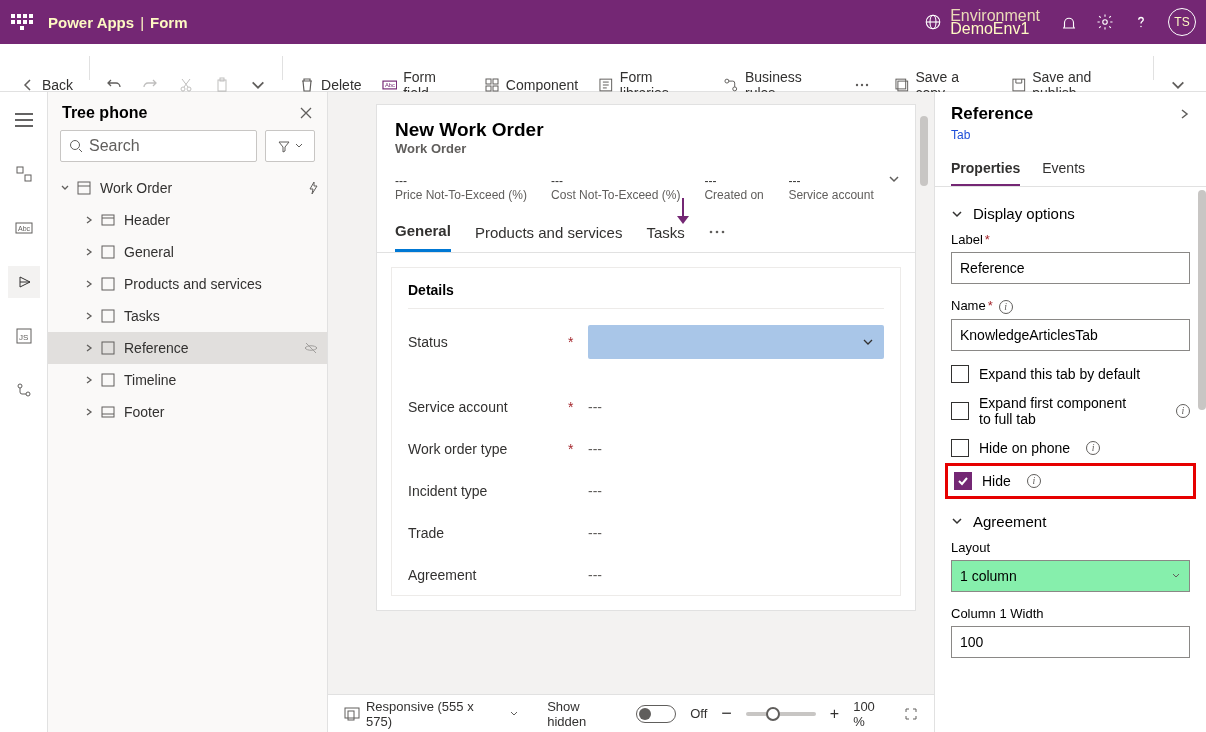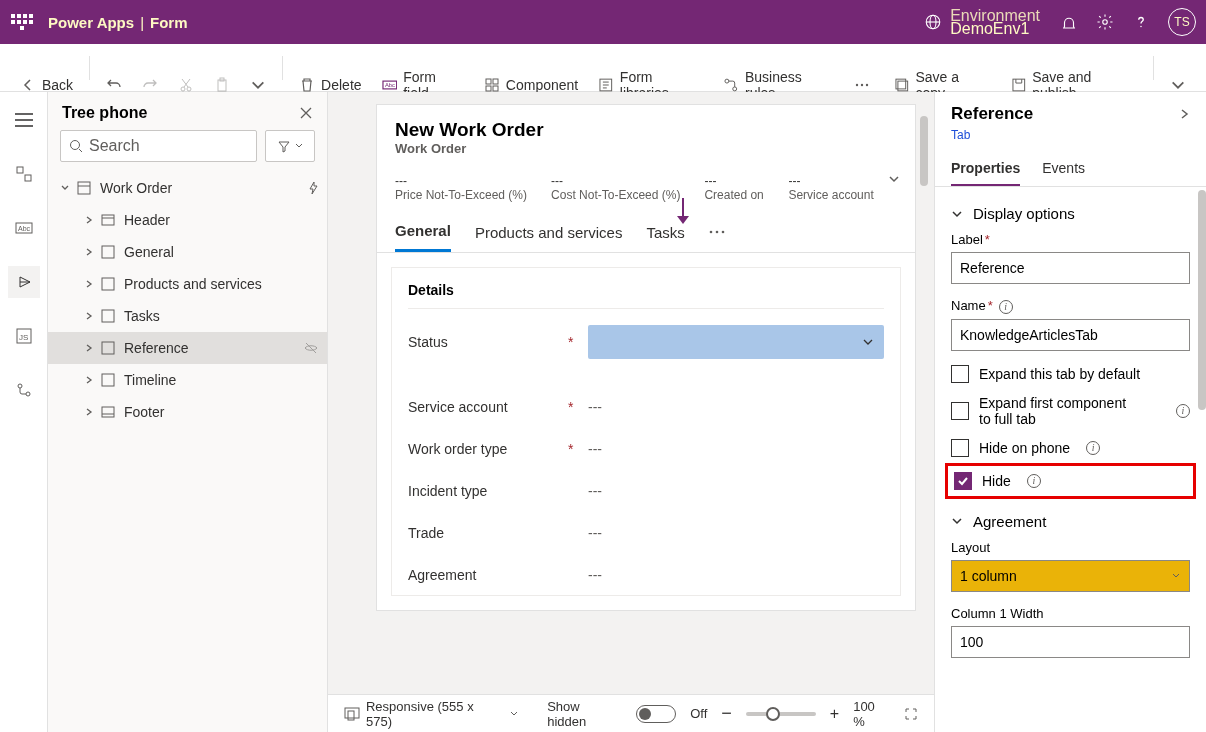--- a/index.html
+++ b/index.html
@@ -72,21 +72,21 @@
   .proph .pt { font-size:17px; font-weight:600;}
   .propsub { padding:0 16px 10px 16px; font-size:12px; color:#1d4ed8;}
   .proptabs { display:flex; gap:22px; padding:0 16px; border-bottom:1px solid #e1e1e1;}
   .proptab { padding:8px 0; font-size:14px; color:#323130;}
   .proptab.active { font-weight:600; border-bottom:2px solid #742774; color:#323130;}
   .propbody { flex:1; overflow:auto; padding:12px 16px 12px 16px; position:relative;}
   .sect { display:flex; align-items:center; gap:10px; font-weight:400; font-size:15px; margin:6px 0 10px 0;}
   .plabel { font-size:13px; margin-bottom:5px; }
   .plabel .req { color:#a4262c; margin-left:2px;}
   .pinput { width:100%; height:32px; border:1px solid #8a8886; padding:0 8px; font-size:14px; margin-bottom:14px;}
-  .pselect { width:100%; height:32px; border:1px solid #8a8886; padding:0 8px; font-size:14px; background:#eab308; margin-bottom:14px; display:flex; align-items:center; justify-content:space-between;}
+  .pselect { width:100%; height:32px; border:1px solid #8a8886; padding:0 8px; font-size:14px; background:#86efac; margin-bottom:14px; display:flex; align-items:center; justify-content:space-between;}
   .pcheck { display:flex; align-items:center; gap:10px; font-size:14px; margin-bottom:12px; position:relative;}
   .cbox { width:18px; height:18px; border:1px solid #323130; flex-shrink:0; display:flex; align-items:center; justify-content:center;}
   .cbox.checked { background:#742774; border-color:#742774;}
   .cbox.checked svg { stroke:#fff; }
   .infoic { width:14px; height:14px; border:1px solid #605e5c; border-radius:50%; display:inline-flex; align-items:center; justify-content:center; font-size:10px; color:#605e5c; margin-left:6px; font-style:italic; font-family:Georgia,serif;}
   .hlbox { border:3px solid #e60000; padding:6px 6px 2px 6px; margin:-6px -6px 6px -6px;}
   .propsb { position:absolute; right:2px; top:0; width:8px; height:100%;}
   .propsb .thumb { width:8px; height:220px; background:#c8c6c4; border-radius:4px; margin-top:6px;}
   svg { display:block; }
   .marker svg { fill:#742774; }

